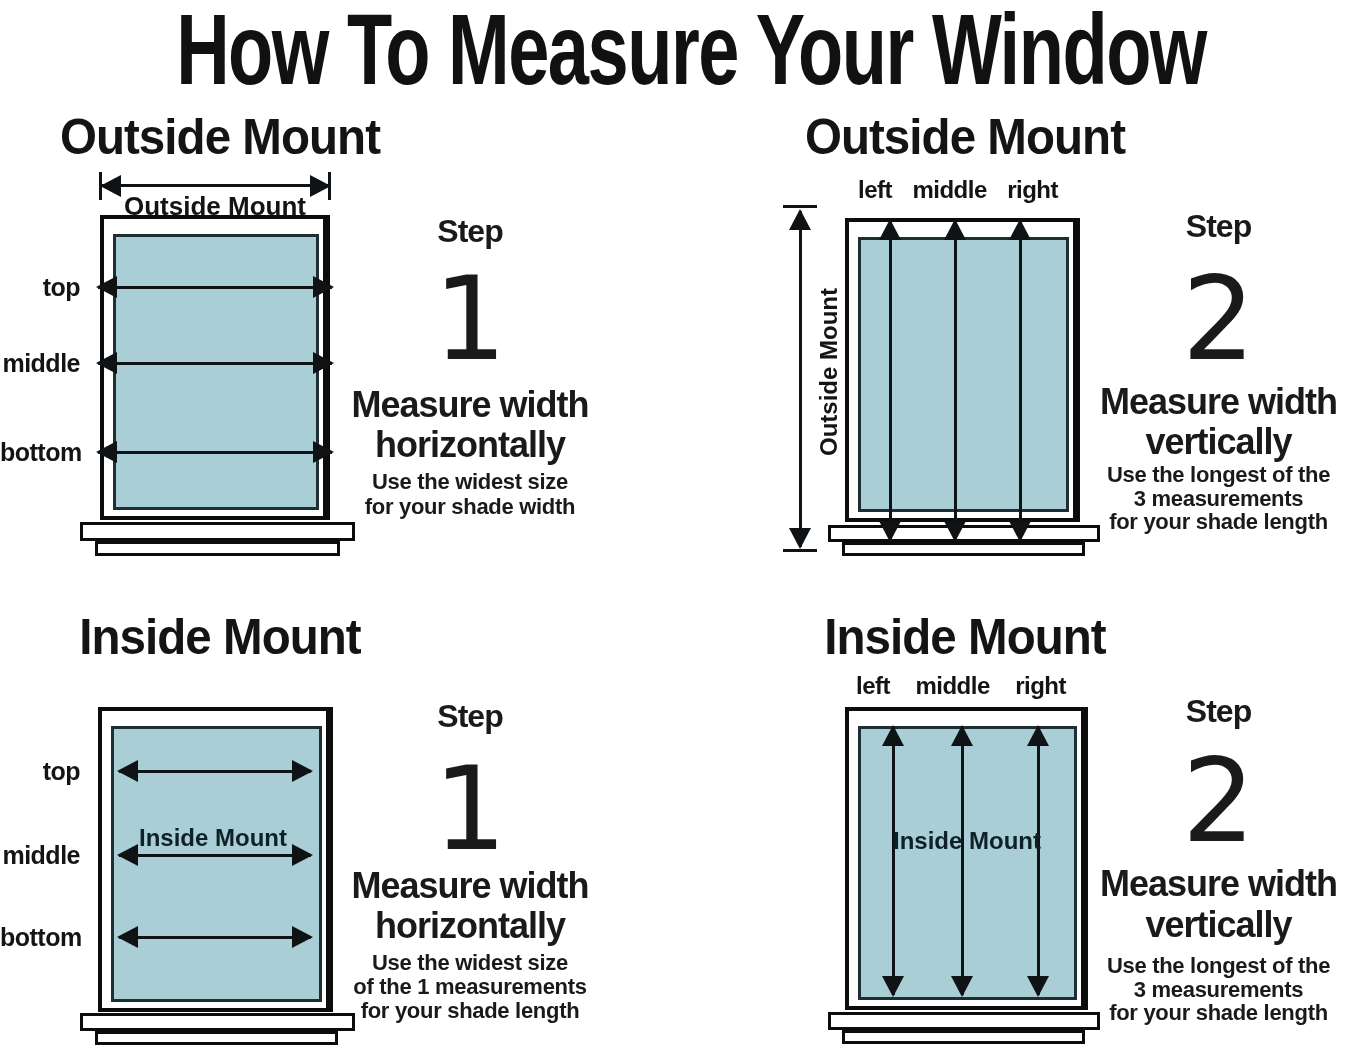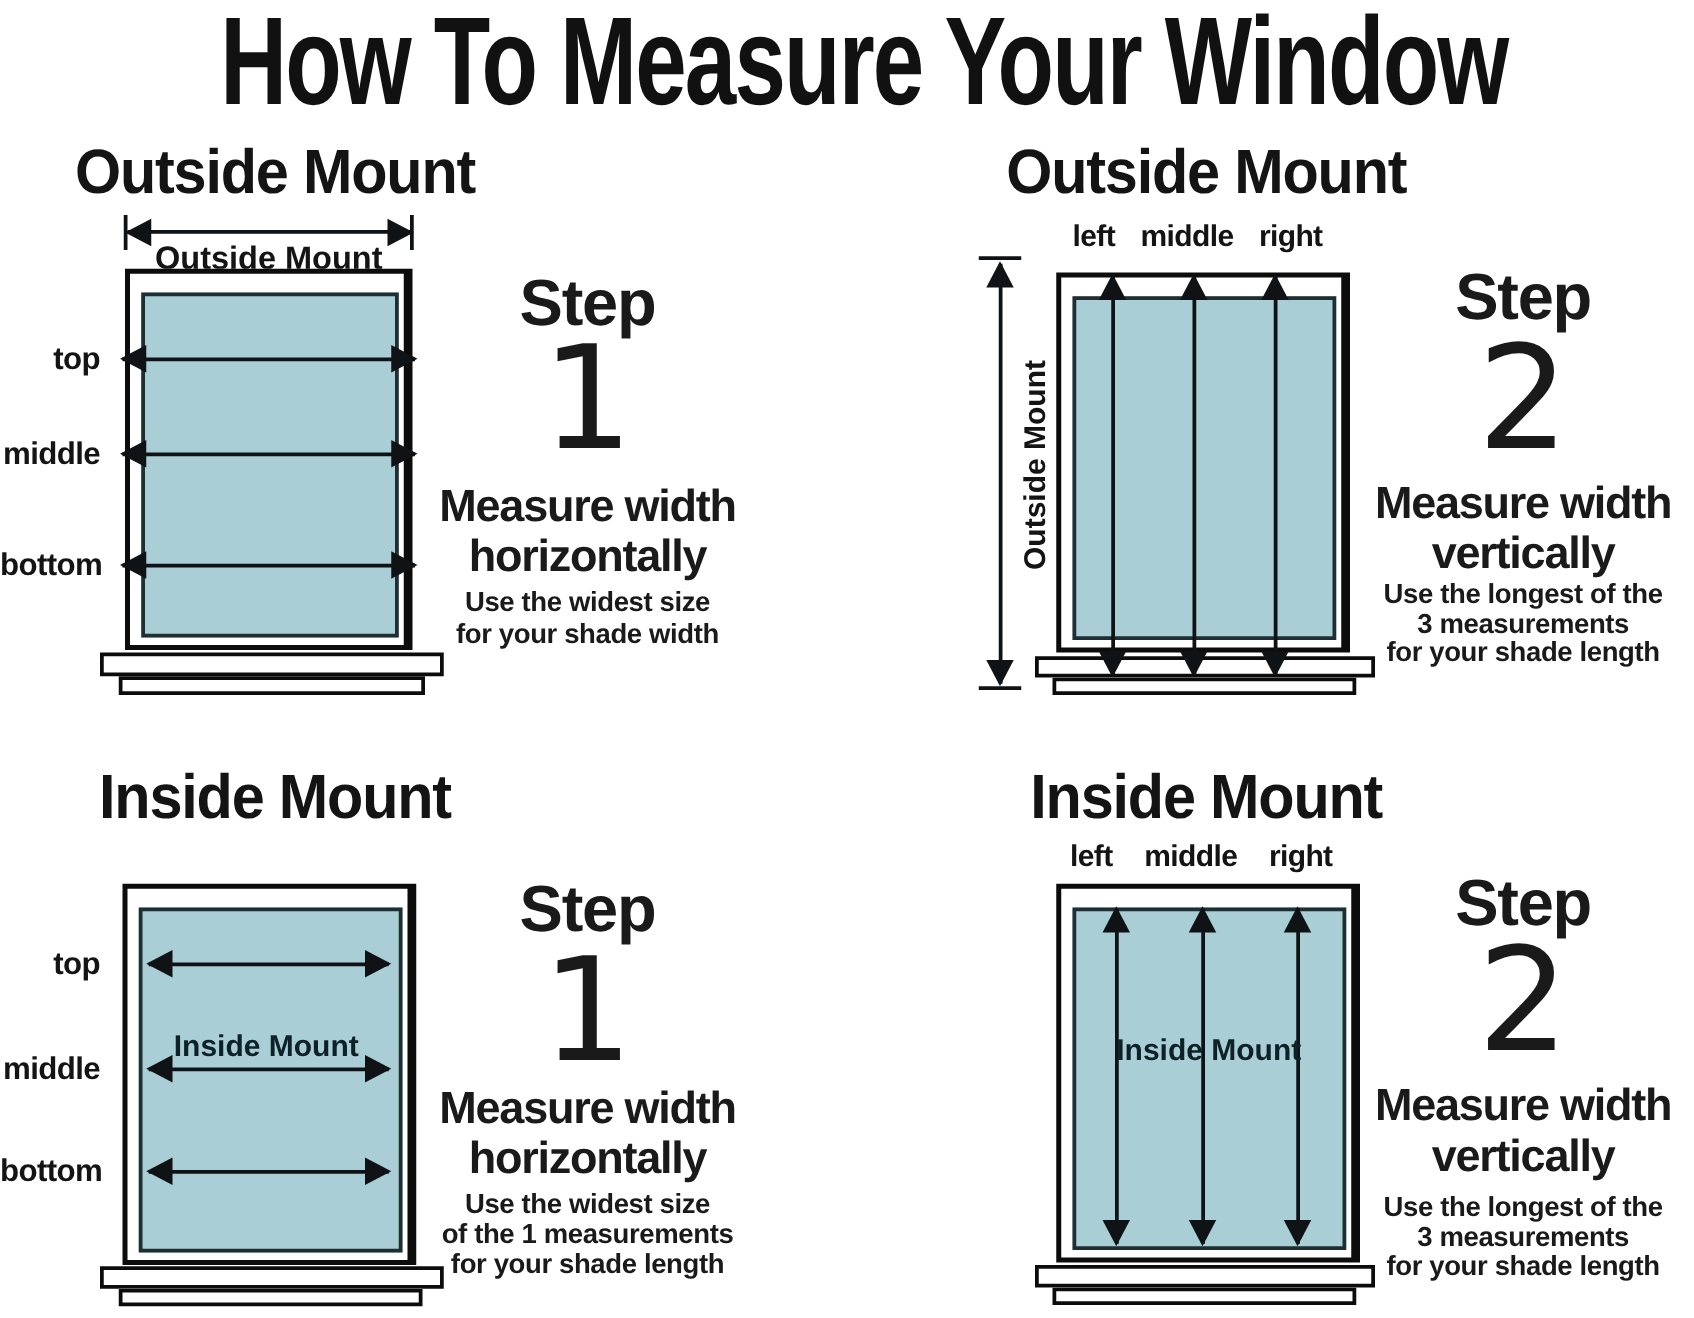--- a/index.html
+++ b/index.html
@@ -73,21 +73,21 @@
     font-size:24px; font-weight:bold; letter-spacing:-0.5px; color:#141414;
   }
   .pane-label {
     position:absolute; text-align:center; font-size:24px; font-weight:bold;
     color:#0d2127; z-index:6; white-space:nowrap;
   }
   
   .step-block { position:absolute; width:280px; }
   .step-word {
     position:absolute; width:100%; text-align:center;
-    font-size:52px; font-weight:bold; letter-spacing:-1px; color:#1a1a1a;
+    font-size:32px; font-weight:bold; letter-spacing:-1px; color:#1a1a1a;
   }
   .step-num {
     position:absolute; width:100%; text-align:center;
     font-family:"DejaVu Sans", sans-serif; font-size:115px; font-weight:400;
     line-height:1; color:#1a1a1a;
   }
   .step-line {
     position:absolute; width:100%; text-align:center;
     font-size:36px; font-weight:bold; letter-spacing:-1px; color:#1a1a1a; white-space:nowrap;
   }

